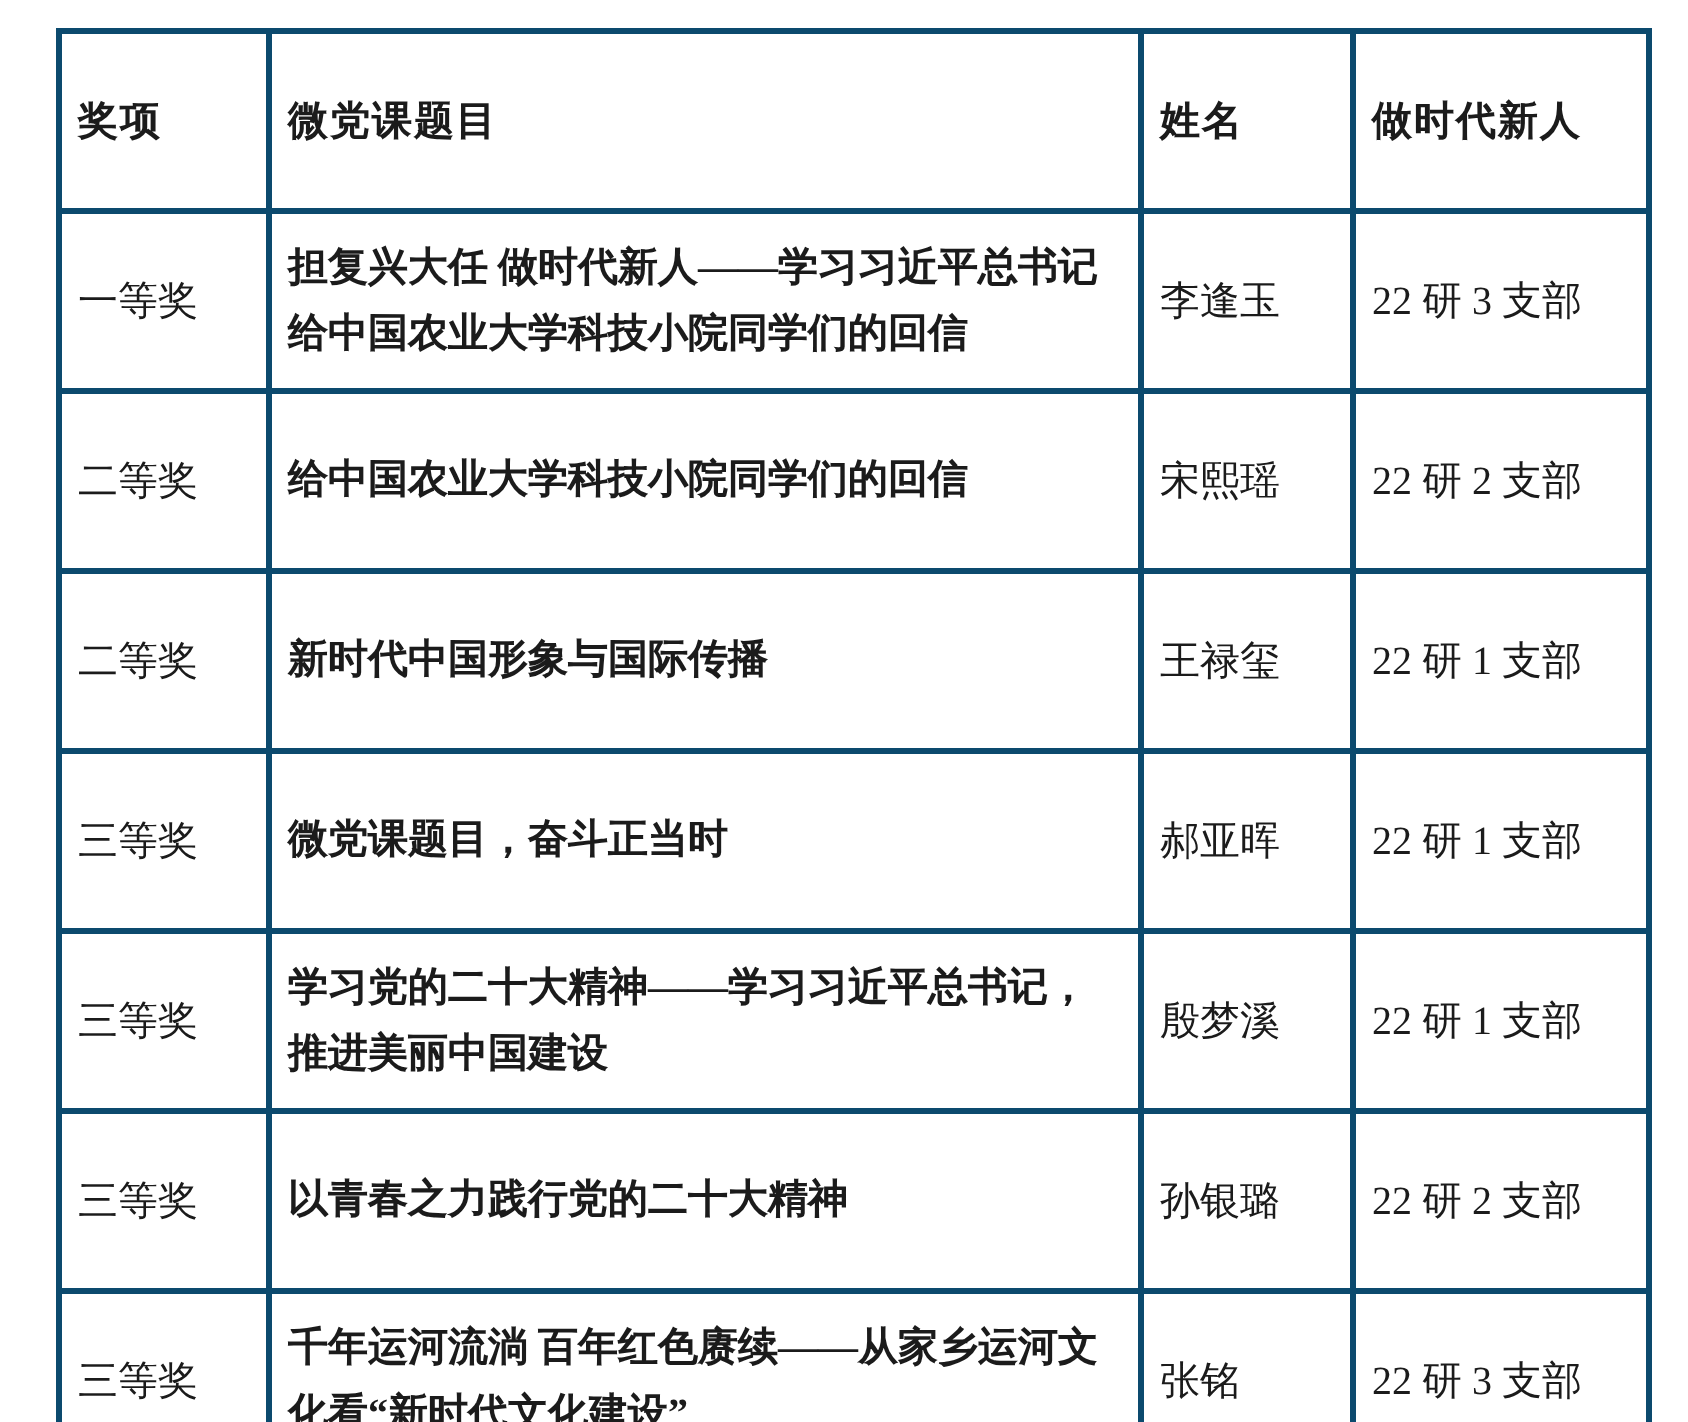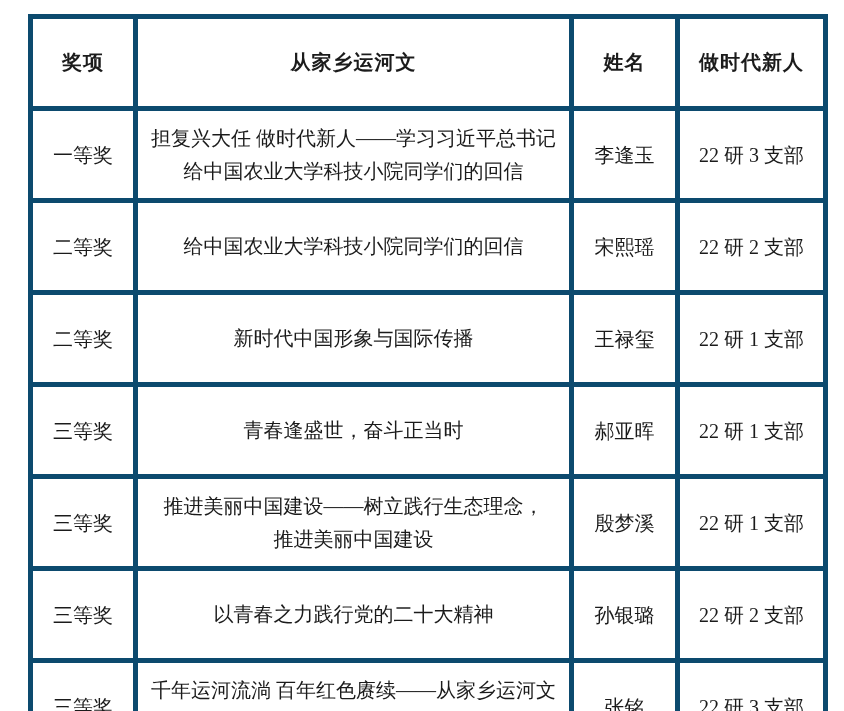--- a/index.html
+++ b/index.html
@@ -17,35 +17,36 @@
   table.awards {
     position: absolute;
     left: 28px;
     top: 14px;
     width: 795px;
     border-collapse: collapse;
     table-layout: fixed;
   }
   .awards th,
   .awards td {
-    border: 5px solid #0c4a6e;
-    text-align: center;
+    border: 3px solid #0c4a6e;
+    text-align: left;
     vertical-align: middle;
     font-size: 20px;
     height: 83px;
     padding: 2px 8px;
     overflow: hidden;
   }
   .awards th {
     font-weight: bold;
     letter-spacing: 1px;
   }
   .awards td.title {
     white-space: pre-line;
     line-height: 33px;
+    font-weight: bold;
   }
   .awards td.award,
   .awards td.name,
   .awards td.branch {
     line-height: 1.4;
   }
   col.c-award  { width: 105px; }
   col.c-title  { width: 436px; }
   col.c-name   { width: 106px; }
   col.c-branch { width: 148px; }
@@ -56,21 +57,21 @@
 <table class="awards">
   <colgroup>
     <col class="c-award">
     <col class="c-title">
     <col class="c-name">
     <col class="c-branch">
   </colgroup>
   <thead>
     <tr>
       <th>奖项</th>
-      <th>从家乡运河文</th>
+      <th>微党课题目</th>
       <th>姓名</th>
       <th>做时代新人</th>
     </tr>
   </thead>
   <tbody>
       <tr>
         <td class="award">一等奖</td>
         <td class="title">担复兴大任 做时代新人——学习习近平总书记
 给中国农业大学科技小院同学们的回信</td>
         <td class="name">李逢玉</td>
@@ -83,27 +84,27 @@
         <td class="branch">22 研 2 支部</td>
       </tr>
       <tr>
         <td class="award">二等奖</td>
         <td class="title">新时代中国形象与国际传播</td>
         <td class="name">王禄玺</td>
         <td class="branch">22 研 1 支部</td>
       </tr>
       <tr>
         <td class="award">三等奖</td>
-        <td class="title">青春逢盛世，奋斗正当时</td>
+        <td class="title">微党课题目，奋斗正当时</td>
         <td class="name">郝亚晖</td>
         <td class="branch">22 研 1 支部</td>
       </tr>
       <tr>
         <td class="award">三等奖</td>
-        <td class="title">推进美丽中国建设——树立践行生态理念，
+        <td class="title">学习党的二十大精神——学习习近平总书记，
 推进美丽中国建设</td>
         <td class="name">殷梦溪</td>
         <td class="branch">22 研 1 支部</td>
       </tr>
       <tr>
         <td class="award">三等奖</td>
         <td class="title">以青春之力践行党的二十大精神</td>
         <td class="name">孙银璐</td>
         <td class="branch">22 研 2 支部</td>
       </tr>

